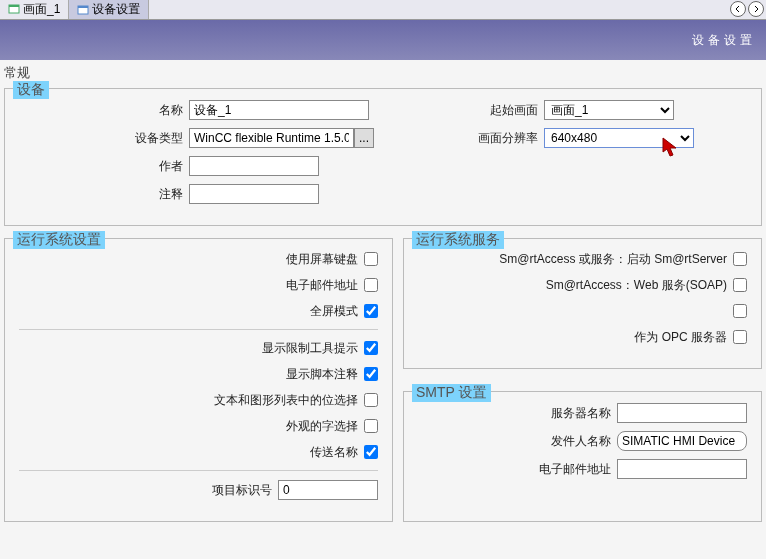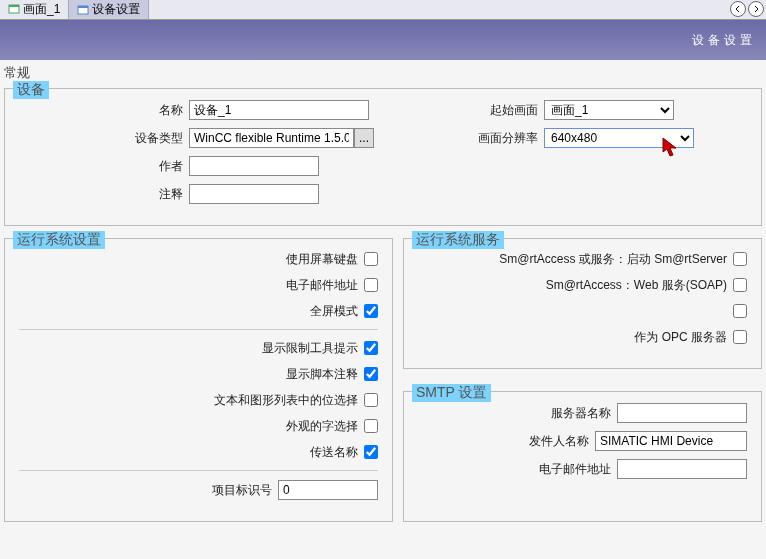--- a/index.html
+++ b/index.html
@@ -188,21 +188,21 @@
       </div>
 
       <div class="group">
         <span class="group-label">SMTP 设置</span>
         <div class="frow" style="justify-content:flex-end">
           <span class="flabel">服务器名称</span>
           <input class="finput" style="width: 130px;" value="">
         </div>
         <div class="frow" style="justify-content:flex-end">
           <span class="flabel">发件人名称</span>
-          <input class="finput" style="width: 152px;" value="SIMATIC HMI Device">
+          <input class="finput" style="width: 130px; border-radius: 8px;" value="SIMATIC HMI Device">
         </div>
         <div class="frow" style="justify-content:flex-end">
           <span class="flabel">电子邮件地址</span>
           <input class="finput" style="width: 130px;" value="">
         </div>
       </div>
     </div>
   </div>
 </div>
 

